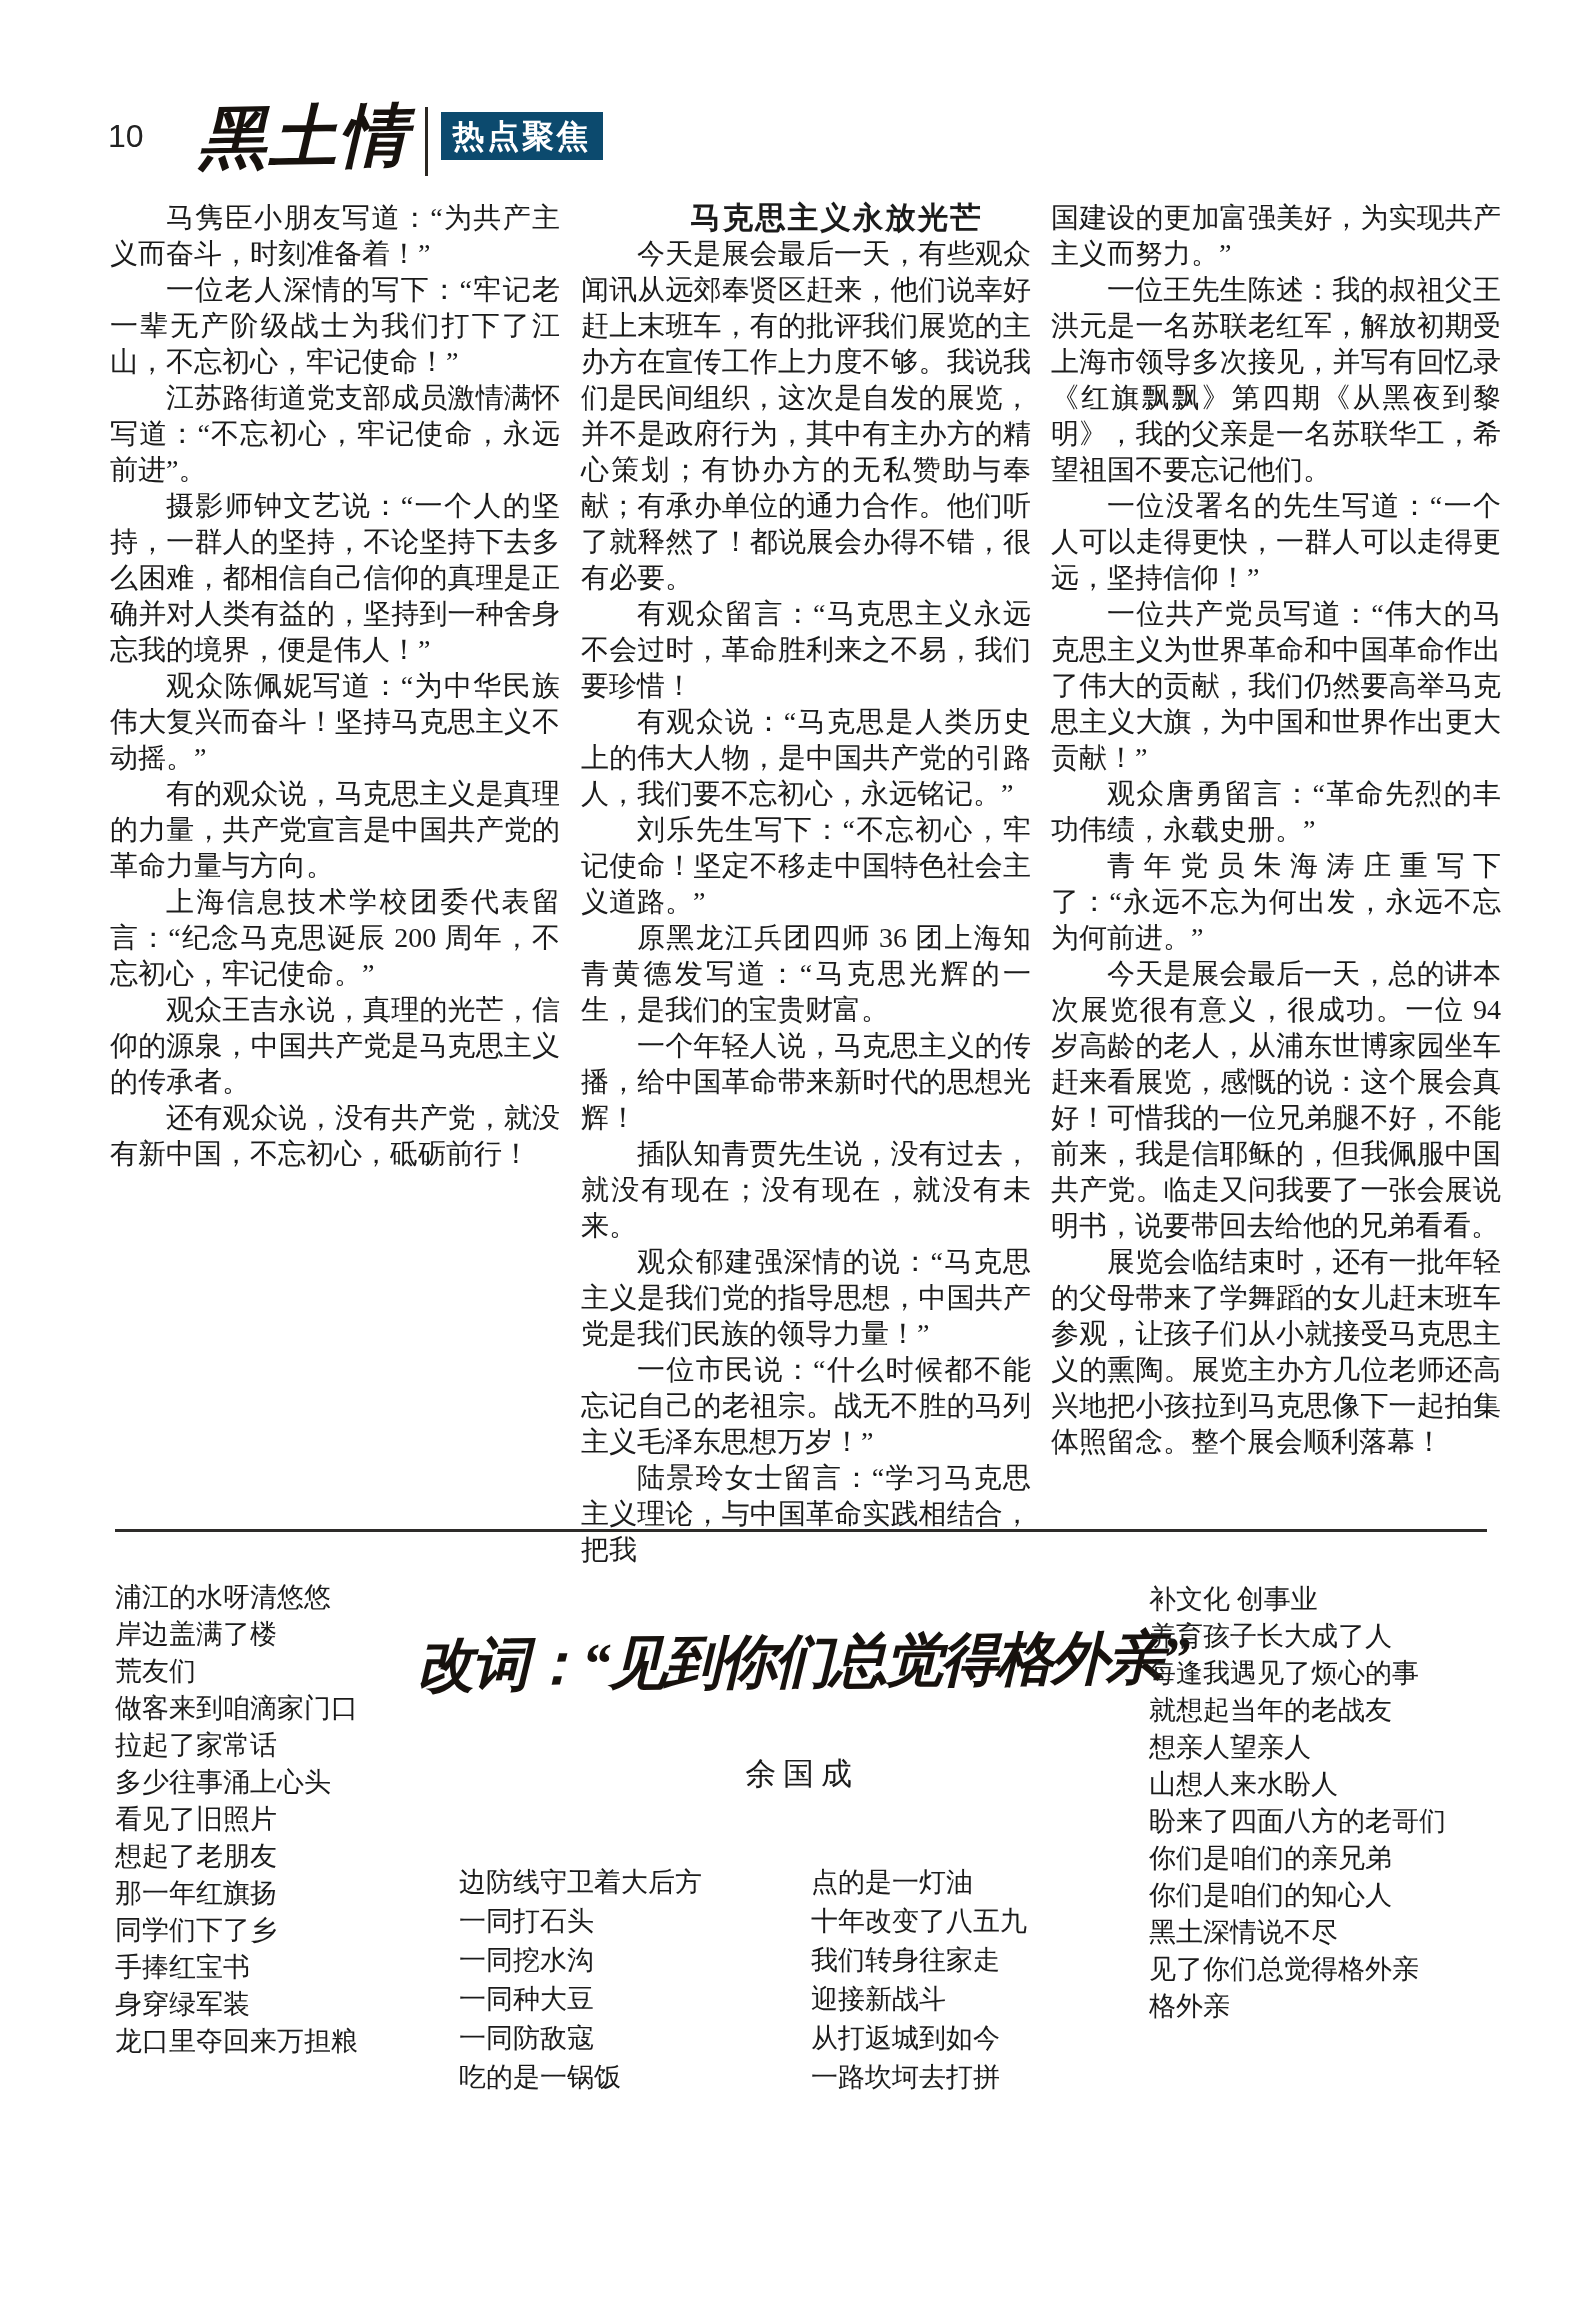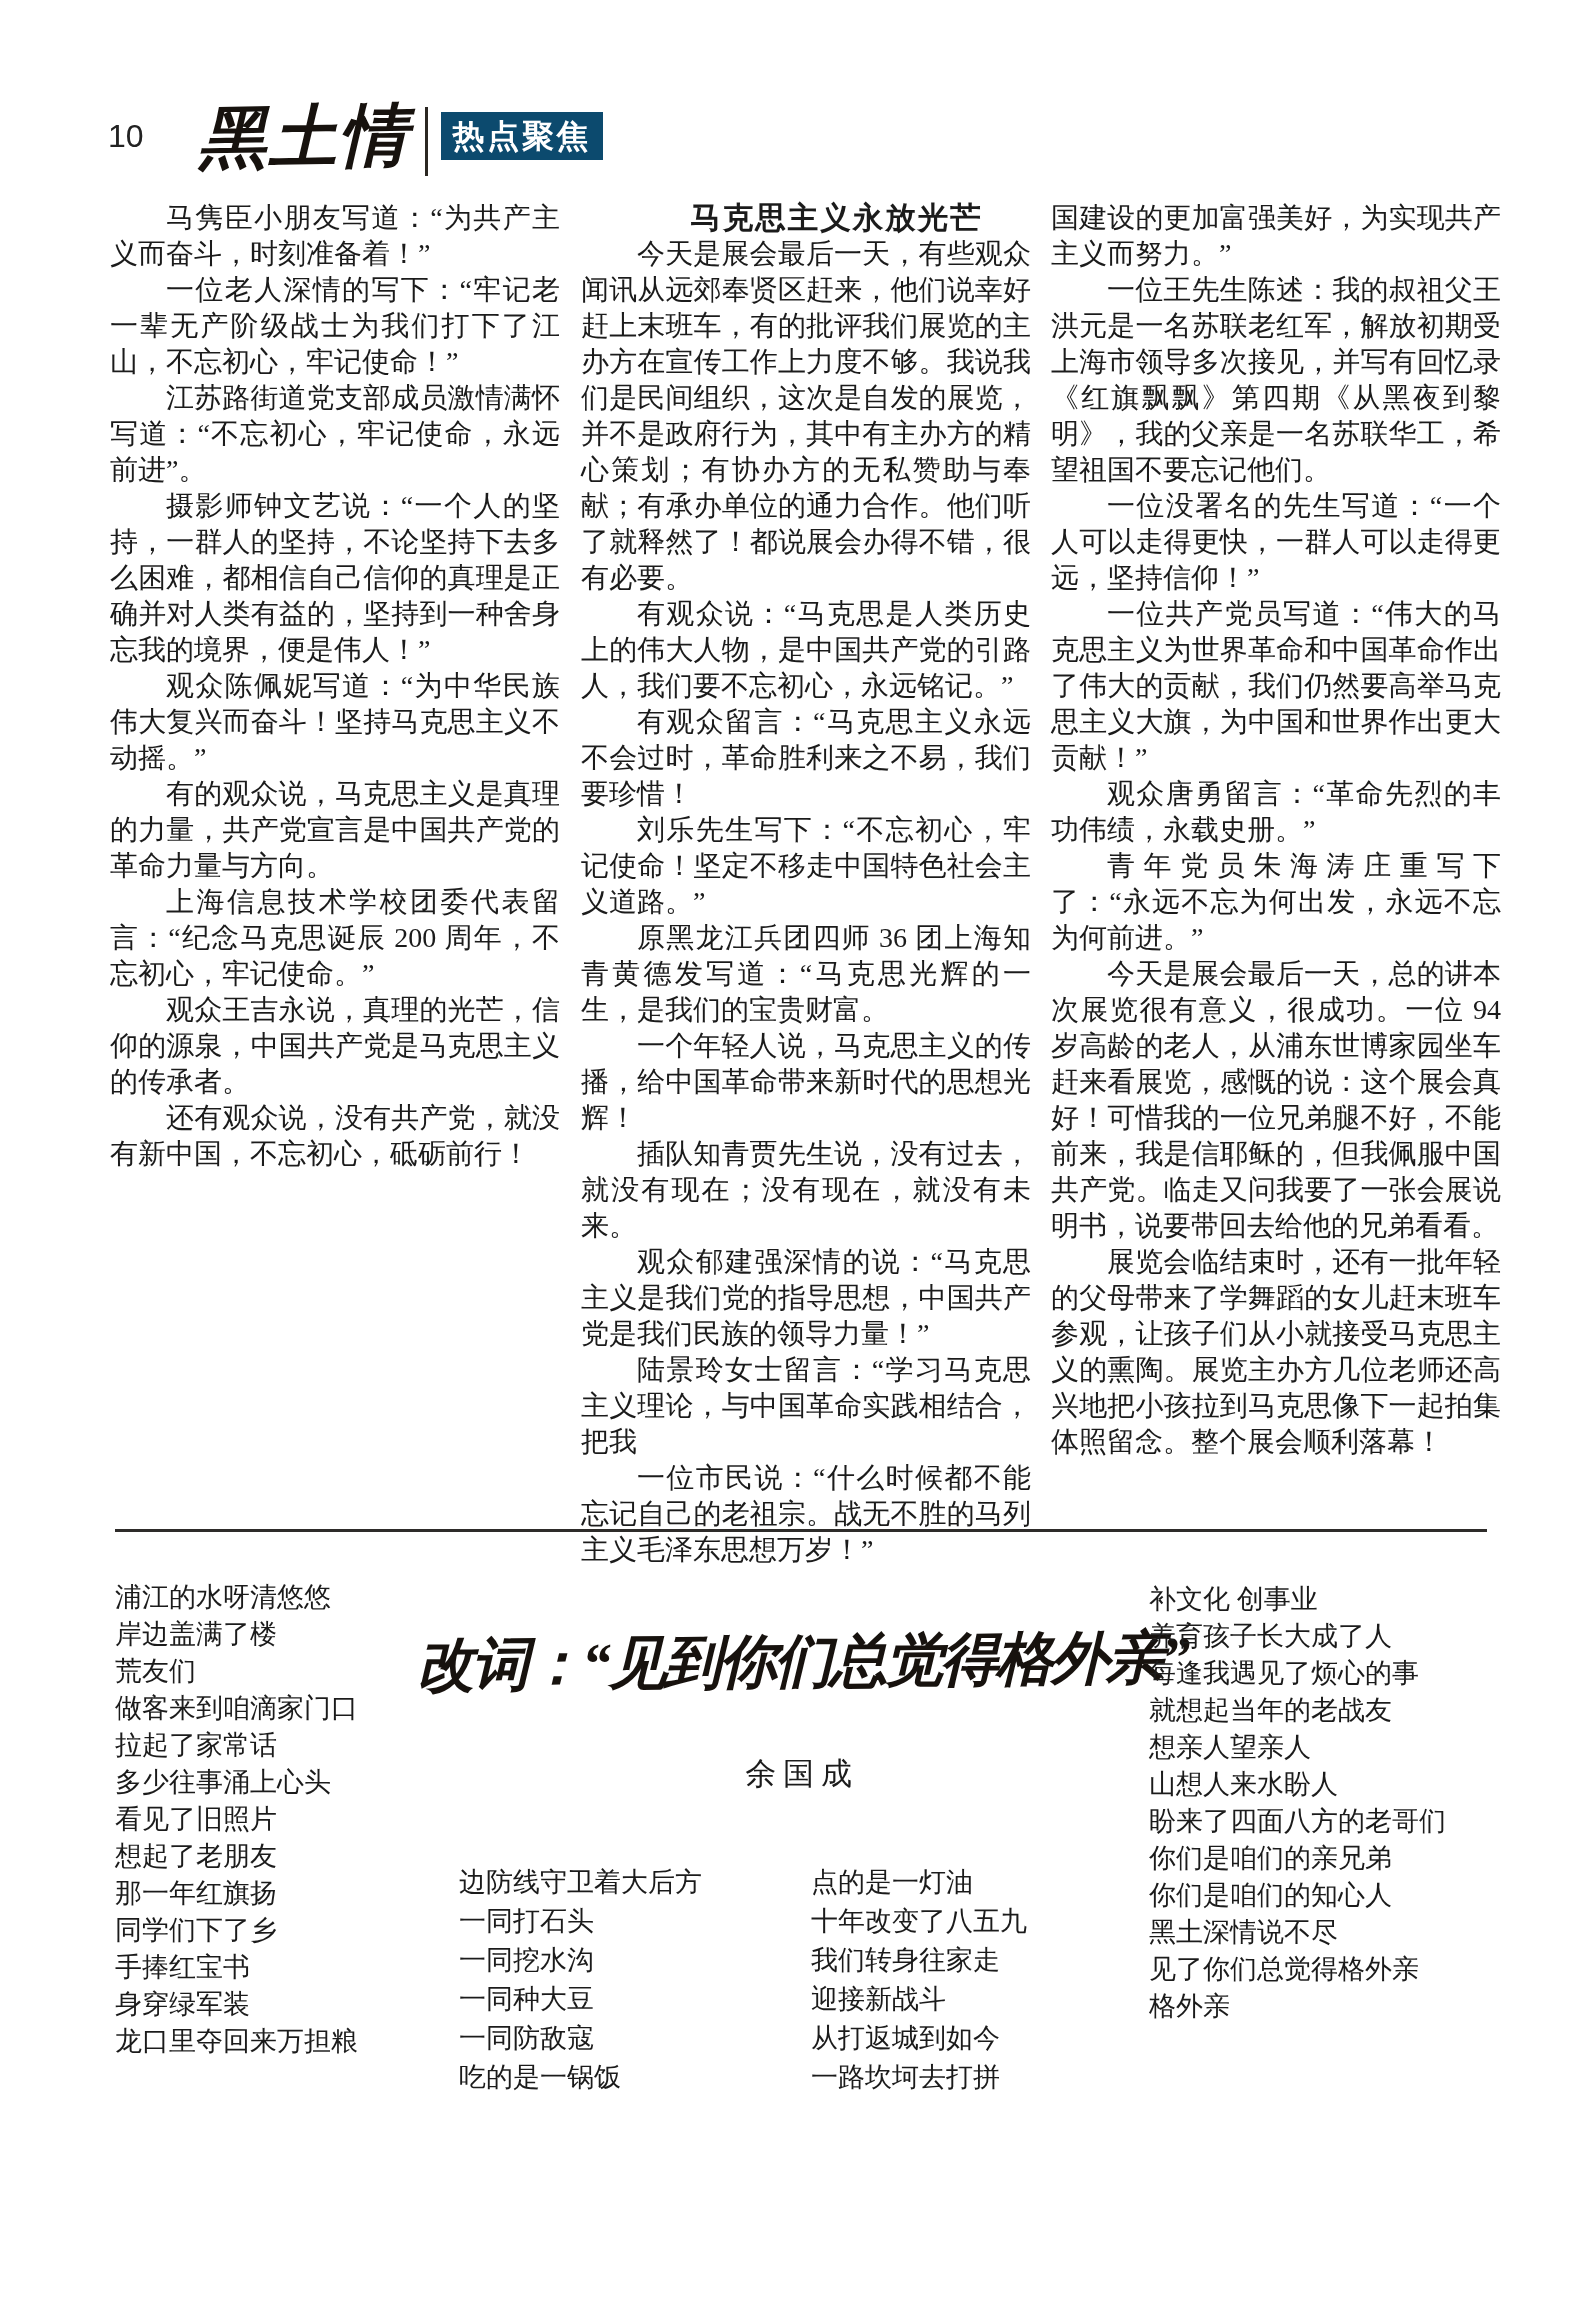--- a/index.html
+++ b/index.html
@@ -90,29 +90,29 @@
     <p>观众陈佩妮写道：“为中华民族伟大复兴而奋斗！坚持马克思主义不动摇。”</p>
     <p>有的观众说，马克思主义是真理的力量，共产党宣言是中国共产党的革命力量与方向。</p>
     <p>上海信息技术学校团委代表留言：“纪念马克思诞辰 200 周年，不忘初心，牢记使命。”</p>
     <p>观众王吉永说，真理的光芒，信仰的源泉，中国共产党是马克思主义的传承者。</p>
     <p>还有观众说，没有共产党，就没有新中国，不忘初心，砥砺前行！</p>
   </div>
 
   <div class="col col2">
     <p class="article-heading">马克思主义永放光芒</p>
     <p>今天是展会最后一天，有些观众闻讯从远郊奉贤区赶来，他们说幸好赶上末班车，有的批评我们展览的主办方在宣传工作上力度不够。我说我们是民间组织，这次是自发的展览，并不是政府行为，其中有主办方的精心策划；有协办方的无私赞助与奉献；有承办单位的通力合作。他们听了就释然了！都说展会办得不错，很有必要。</p>
+    <p>有观众留言：“马克思主义永远不会过时，革命胜利来之不易，我们要珍惜！</p>
     <p>有观众说：“马克思是人类历史上的伟大人物，是中国共产党的引路人，我们要不忘初心，永远铭记。”</p>
-    <p>有观众留言：“马克思主义永远不会过时，革命胜利来之不易，我们要珍惜！</p>
     <p>刘乐先生写下：“不忘初心，牢记使命！坚定不移走中国特色社会主义道路。”</p>
     <p>原黑龙江兵团四师 36 团上海知青黄德发写道：“马克思光辉的一生，是我们的宝贵财富。</p>
     <p>一个年轻人说，马克思主义的传播，给中国革命带来新时代的思想光辉！</p>
     <p>插队知青贾先生说，没有过去，就没有现在；没有现在，就没有未来。</p>
     <p>观众郁建强深情的说：“马克思主义是我们党的指导思想，中国共产党是我们民族的领导力量！”</p>
+    <p>一位市民说：“什么时候都不能忘记自己的老祖宗。战无不胜的马列主义毛泽东思想万岁！”</p>
     <p>陆景玲女士留言：“学习马克思主义理论，与中国革命实践相结合，把我</p>
-    <p>一位市民说：“什么时候都不能忘记自己的老祖宗。战无不胜的马列主义毛泽东思想万岁！”</p>
   </div>
 
   <div class="col col3">
     <p class="cont">国建设的更加富强美好，为实现共产主义而努力。”</p>
     <p>一位王先生陈述：我的叔祖父王洪元是一名苏联老红军，解放初期受上海市领导多次接见，并写有回忆录《红旗飘飘》第四期《从黑夜到黎明》，我的父亲是一名苏联华工，希望祖国不要忘记他们。</p>
     <p>一位没署名的先生写道：“一个人可以走得更快，一群人可以走得更远，坚持信仰！”</p>
     <p>一位共产党员写道：“伟大的马克思主义为世界革命和中国革命作出了伟大的贡献，我们仍然要高举马克思主义大旗，为中国和世界作出更大贡献！”</p>
     <p>观众唐勇留言：“革命先烈的丰功伟绩，永载史册。”</p>
     <p>青年党员朱海涛庄重写下了：“永远不忘为何出发，永远不忘为何前进。”</p>
     <p>今天是展会最后一天，总的讲本次展览很有意义，很成功。一位 94 岁高龄的老人，从浦东世博家园坐车赶来看展览，感慨的说：这个展会真好！可惜我的一位兄弟腿不好，不能前来，我是信耶稣的，但我佩服中国共产党。临走又问我要了一张会展说明书，说要带回去给他的兄弟看看。</p>

